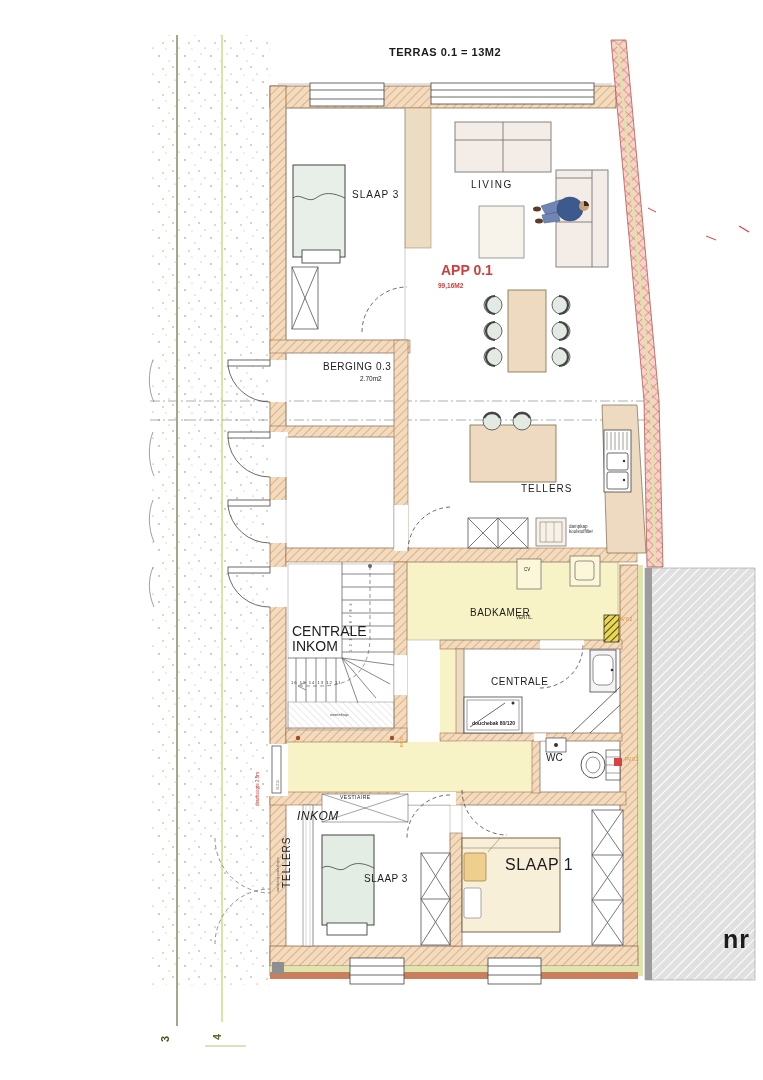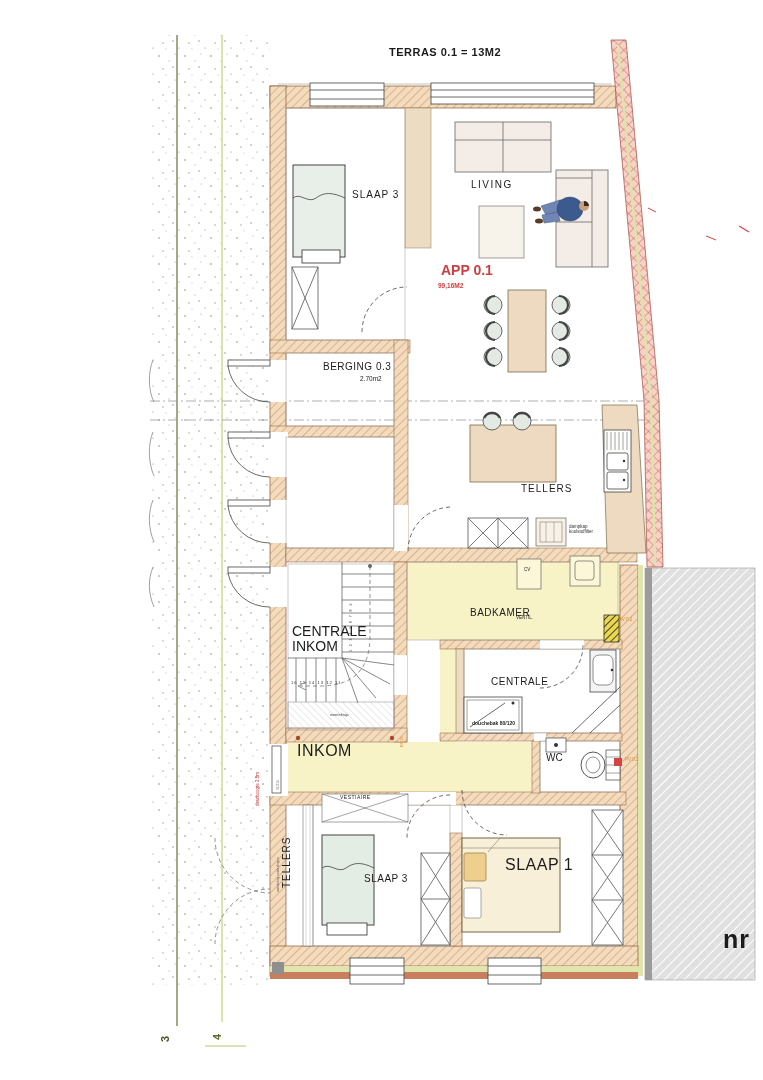--- a/index.html
+++ b/index.html
@@ -419,21 +419,21 @@
 
 <div class="lbl" style="left:470px;top:607px;font-size:10px;letter-spacing:.5px;">BADKAMER</div>
 <div class="lbl" style="left:524px;top:568px;font-size:4.5px;">CV</div>
 <div class="lbl" style="left:516px;top:616px;font-size:4.5px;">VENTIL.</div>
 <div class="lbl orange" style="left:619px;top:618px;font-size:4.5px;">AV 0.2</div>
 
 <div class="lbl" style="left:292px;top:624px;font-size:14px;width:58px;white-space:normal;">CENTRALE INKOM</div>
 
 <div class="lbl" style="left:330px;top:713px;font-size:4px;color:#444;">wenteltrap</div>
 
-<div class="lbl" style="left:297px;top:742px;font-size:16px;letter-spacing:.5px;">INKOM</div>
+<div class="lbl" style="left:297px;top:810px;font-size:12px;letter-spacing:.5px;font-style:italic;">INKOM</div>
 <div class="lbl" style="left:340px;top:795px;font-size:5px;letter-spacing:.5px;">VESTIAIRE</div>
 
 <div class="lbl" style="left:491px;top:676px;font-size:10px;letter-spacing:.5px;">CENTRALE</div>
 <div class="lbl" style="left:472px;top:721px;font-size:5px;font-weight:bold;">douchebak 80/120</div>
 
 <div class="lbl" style="left:546px;top:752px;font-size:10px;">WC</div>
 <div class="lbl orange" style="left:625px;top:758px;font-size:4.5px;">PV 0.2</div>
 
 <div class="lbl rot" style="left:281px;top:888px;font-size:10px;letter-spacing:1px;">TELLERS</div>
 <div class="lbl rot" style="left:277px;top:892px;font-size:3.2px;color:#555;">aansluiting nutsleidingen</div>

